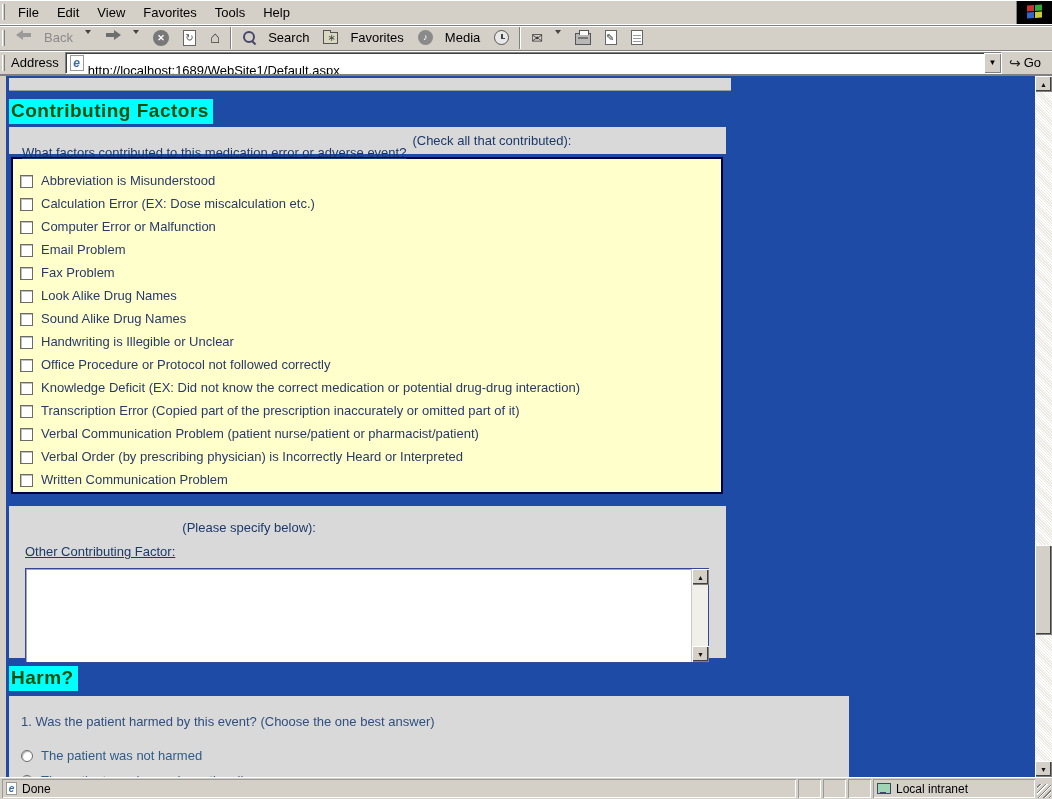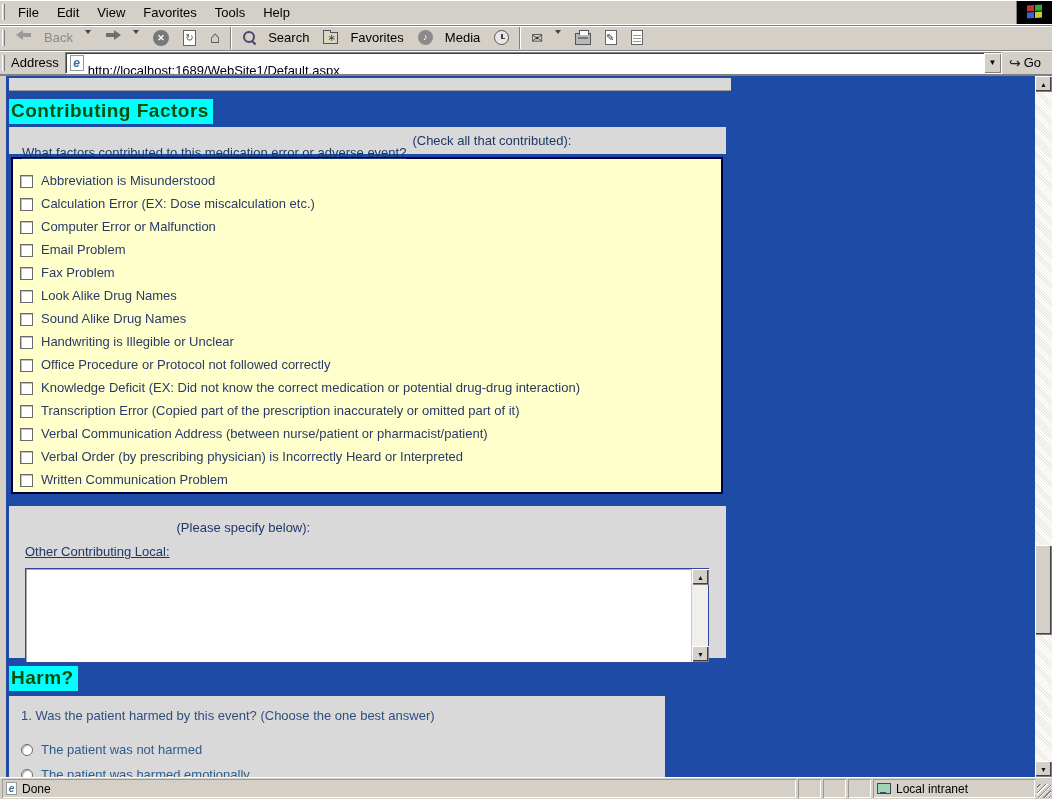--- a/index.html
+++ b/index.html
@@ -125,22 +125,22 @@
      font-family:"Liberation Sans", sans-serif; font-size:13px; padding:2px 3px;
      box-shadow: inset 1px 1px 0 #a8a8a8; }
   .ta-scroll { width:17px; flex:none; background:#F1EFE9; display:flex; flex-direction:column;
      justify-content:space-between; border-left:1px solid #c9c9c9;}
   .sb-btn { width:17px; height:16px; background:#D4D0C8; flex:none;
      box-shadow: inset 1px 1px 0 #fff, inset -1px -1px 0 #808080, inset -2px -2px 0 #404040;
      display:grid; place-items:center; font-size:7px; color:#111; }
   .sb-up::before{ content:"\25B2"; }
   .sb-down::before{ content:"\25BC"; }
 
-  .harm-panel { margin:5px 0 0 3px; width:656px; height:90px; background:#D9D9D9;
-     padding:12px 0 0 12px; }
+  .harm-panel { margin:5px 0 0 3px; width:840px; height:90px; background:#D9D9D9;
+     padding:18px 0 0 12px; }
   .harm-q { color:#2F4F7F; }
   .radio-row { display:flex; align-items:center; gap:8px; margin-top:19px; cursor:default; }
   .radio-row + .radio-row { margin-top:10px; }
   .radio { width:12px; height:12px; border-radius:50%; background:#fff; flex:none;
      border:1px solid #6b6b6b; box-shadow: inset 1px 1px 1px #b5b5b5; }
   .radio-label { color:#2E5C8A; }
 
   
   .scrollbar { position:absolute; right:0; top:0; bottom:0; width:17px;
      background:#F1EFE9;
@@ -331,37 +331,37 @@
               <span class="factor-label">Knowledge Deficit (EX: Did not know the correct medication or potential drug-drug interaction)</span>
             </label>
 
             <label class="factor-row">
               <span class="checkbox"></span>
               <span class="factor-label">Transcription Error (Copied part of the prescription inaccurately or omitted part of it)</span>
             </label>
 
             <label class="factor-row">
               <span class="checkbox"></span>
-              <span class="factor-label">Verbal Communication Address (between nurse/patient or pharmacist/patient)</span>
+              <span class="factor-label">Verbal Communication Problem (patient nurse/patient or pharmacist/patient)</span>
             </label>
 
             <label class="factor-row">
               <span class="checkbox"></span>
               <span class="factor-label">Verbal Order (by prescribing physician) is Incorrectly Heard or Interpreted</span>
             </label>
 
             <label class="factor-row">
               <span class="checkbox"></span>
               <span class="factor-label">Written Communication Problem</span>
             </label>
           </div>
 
         <div class="other-panel">
           <div class="other-labels">
-            <span class="q-link">Other Contributing Local:</span>
+            <span class="q-link">Other Contributing Factor:</span>
             <span class="q-note">(Please specify below):</span>
           </div>
           <div class="textarea-box">
             <textarea style=""></textarea>
             <div class="ta-scroll">
               <div class="sb-btn sb-up"></div>
               <div class="sb-btn sb-down"></div>
             </div>
           </div>
         </div>

